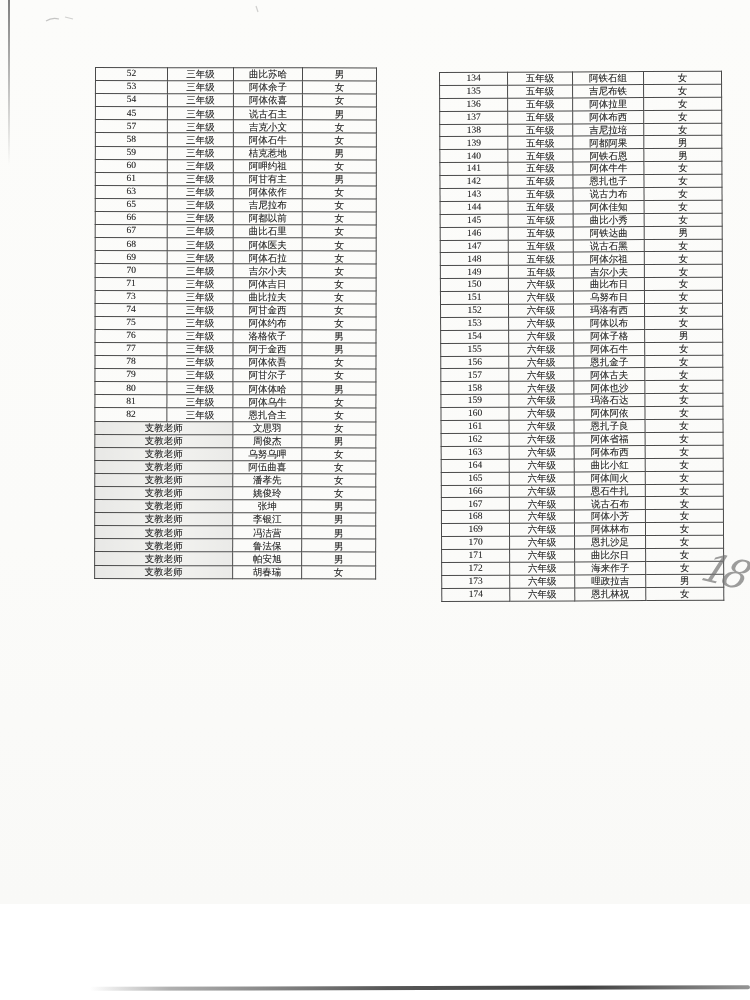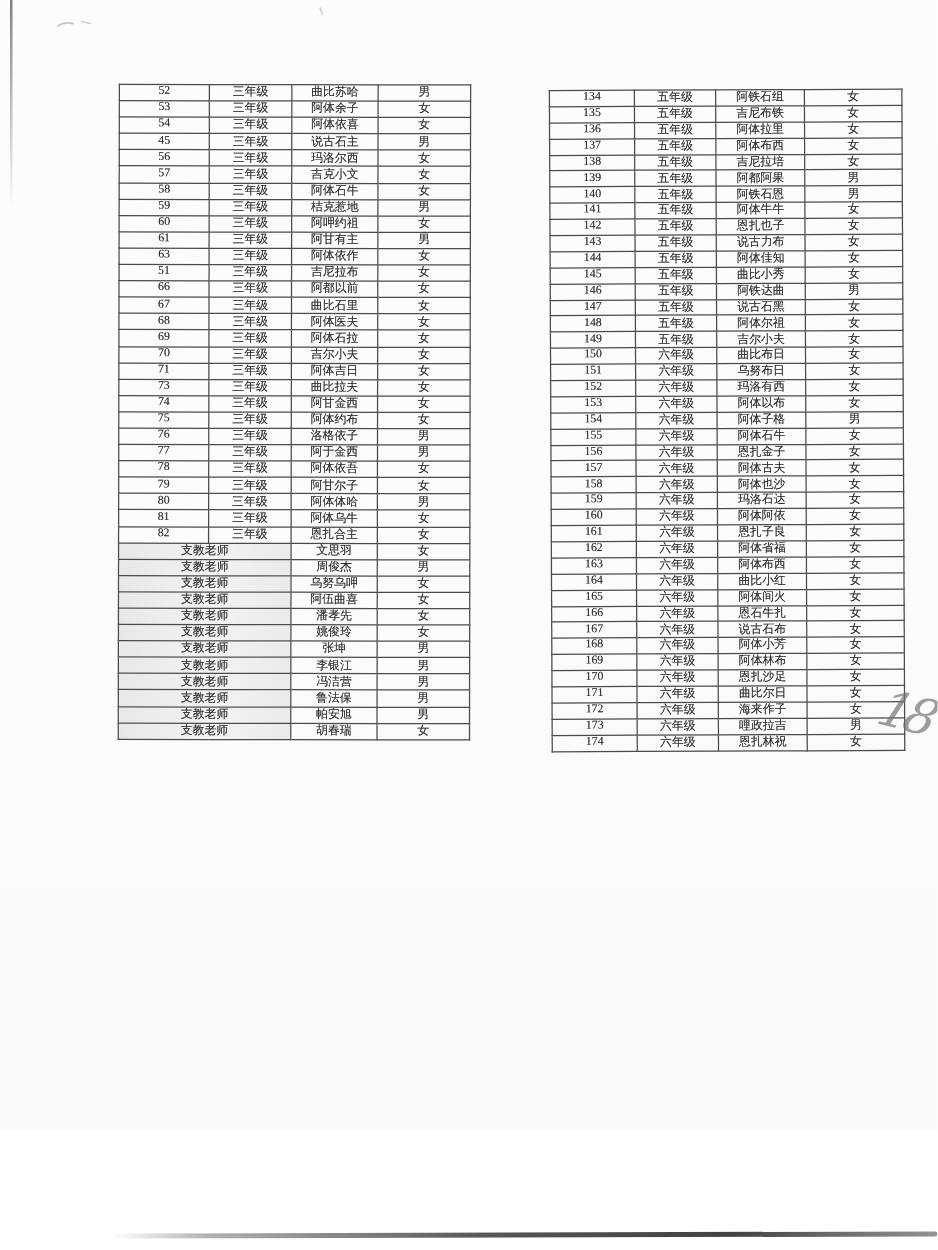--- a/index.html
+++ b/index.html
@@ -94,26 +94,20 @@
           <td>阿体依喜</td>
           <td>女</td>
         </tr>
         <tr>
           <td class="num">45</td>
           <td>三年级</td>
           <td>说古石主</td>
           <td>男</td>
         </tr>
         <tr>
-          <td class="num">56</td>
-          <td>三年级</td>
-          <td>玛洛尔西</td>
-          <td>女</td>
-        </tr>
-        <tr>
           <td class="num">57</td>
           <td>三年级</td>
           <td>吉克小文</td>
           <td>女</td>
         </tr>
         <tr>
           <td class="num">58</td>
           <td>三年级</td>
           <td>阿体石牛</td>
           <td>女</td>
@@ -136,21 +130,21 @@
           <td>阿甘有主</td>
           <td>男</td>
         </tr>
         <tr>
           <td class="num">63</td>
           <td>三年级</td>
           <td>阿体依作</td>
           <td>女</td>
         </tr>
         <tr>
-          <td class="num">51</td>
+          <td class="num">65</td>
           <td>三年级</td>
           <td>吉尼拉布</td>
           <td>女</td>
         </tr>
         <tr>
           <td class="num">66</td>
           <td>三年级</td>
           <td>阿都以前</td>
           <td>女</td>
         </tr>

